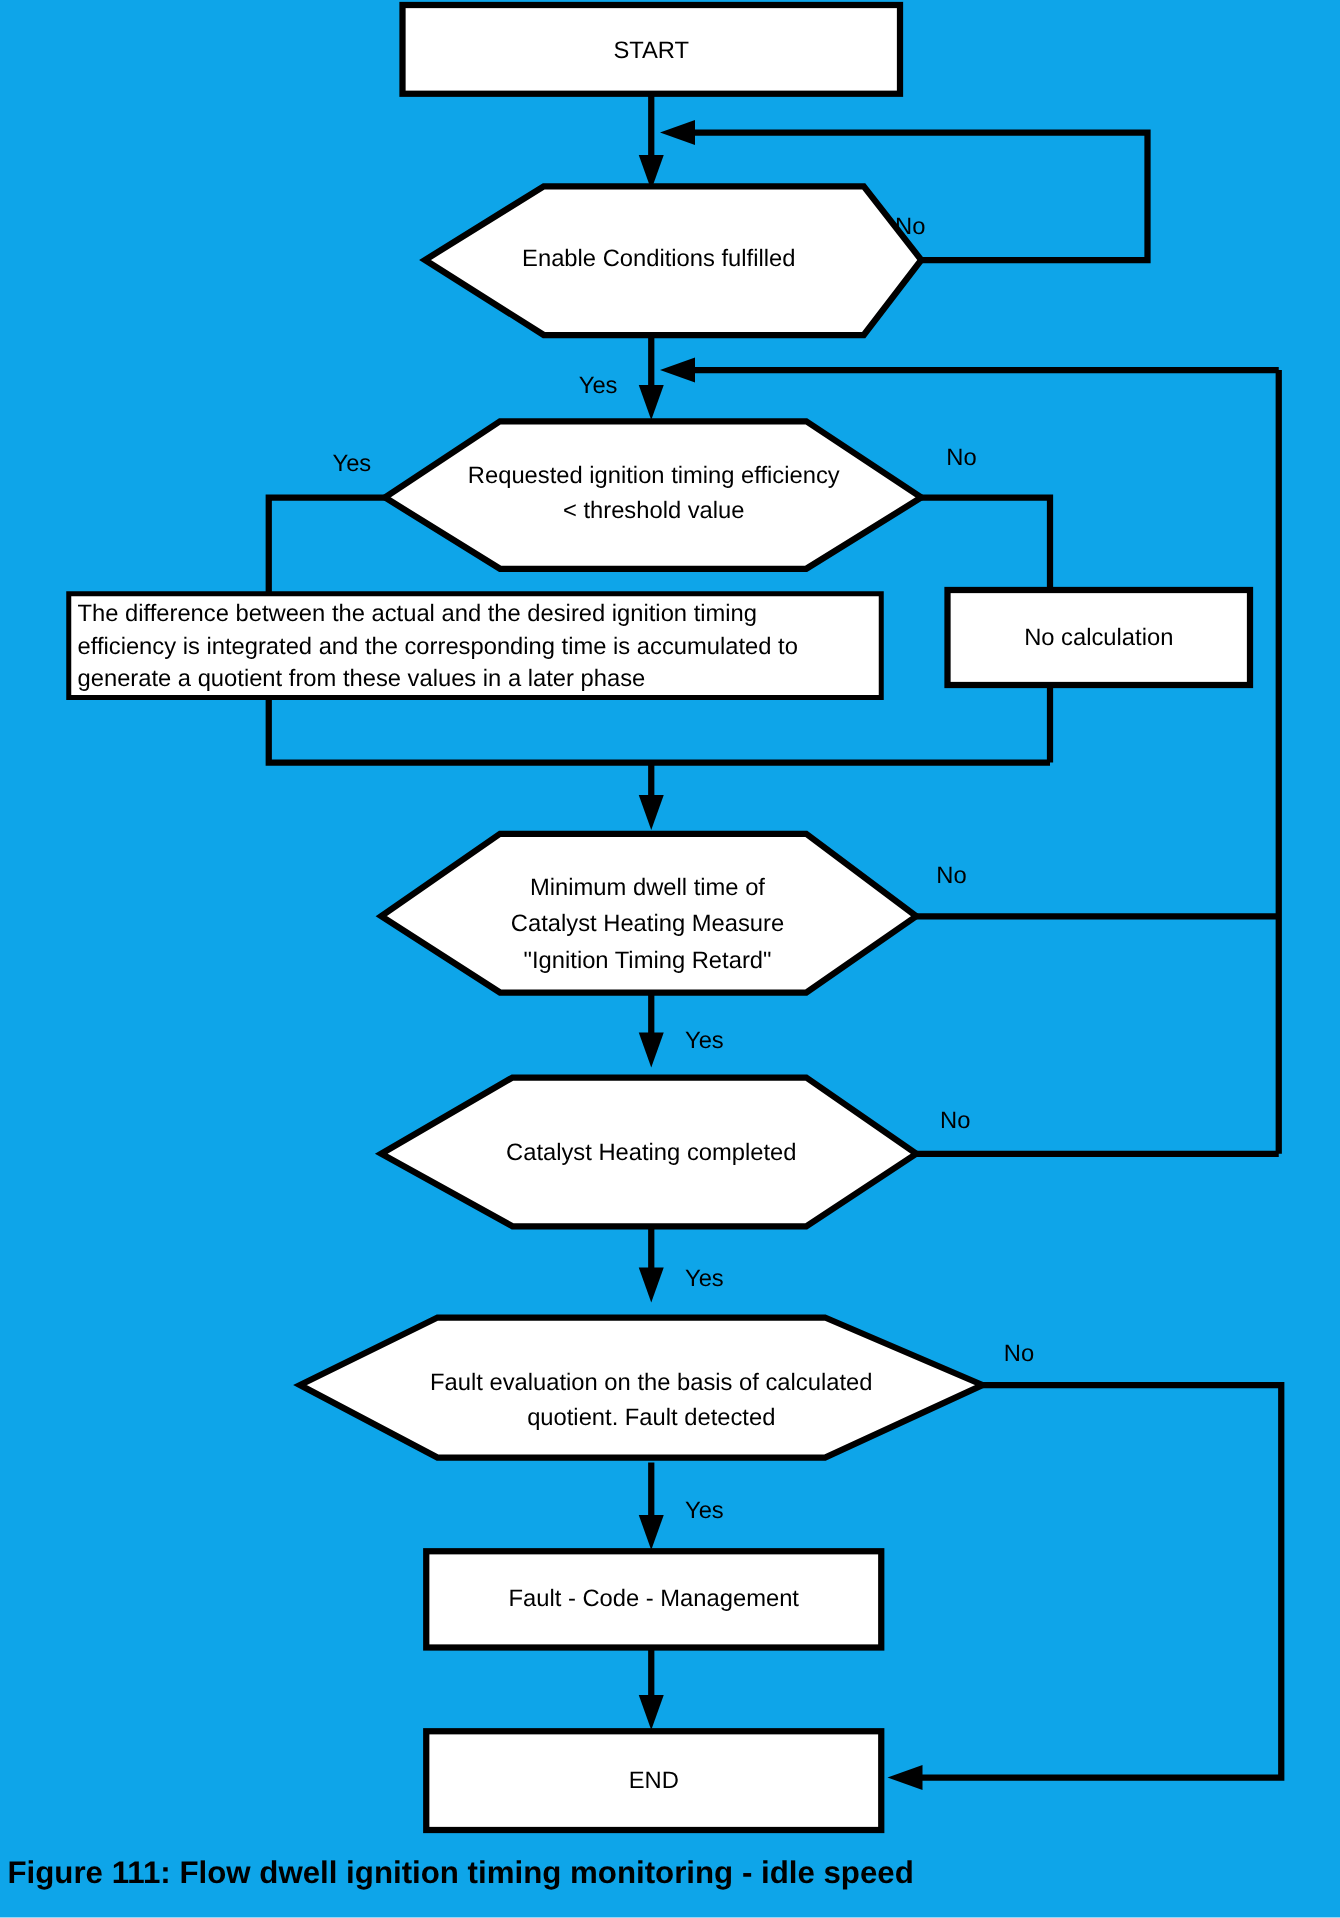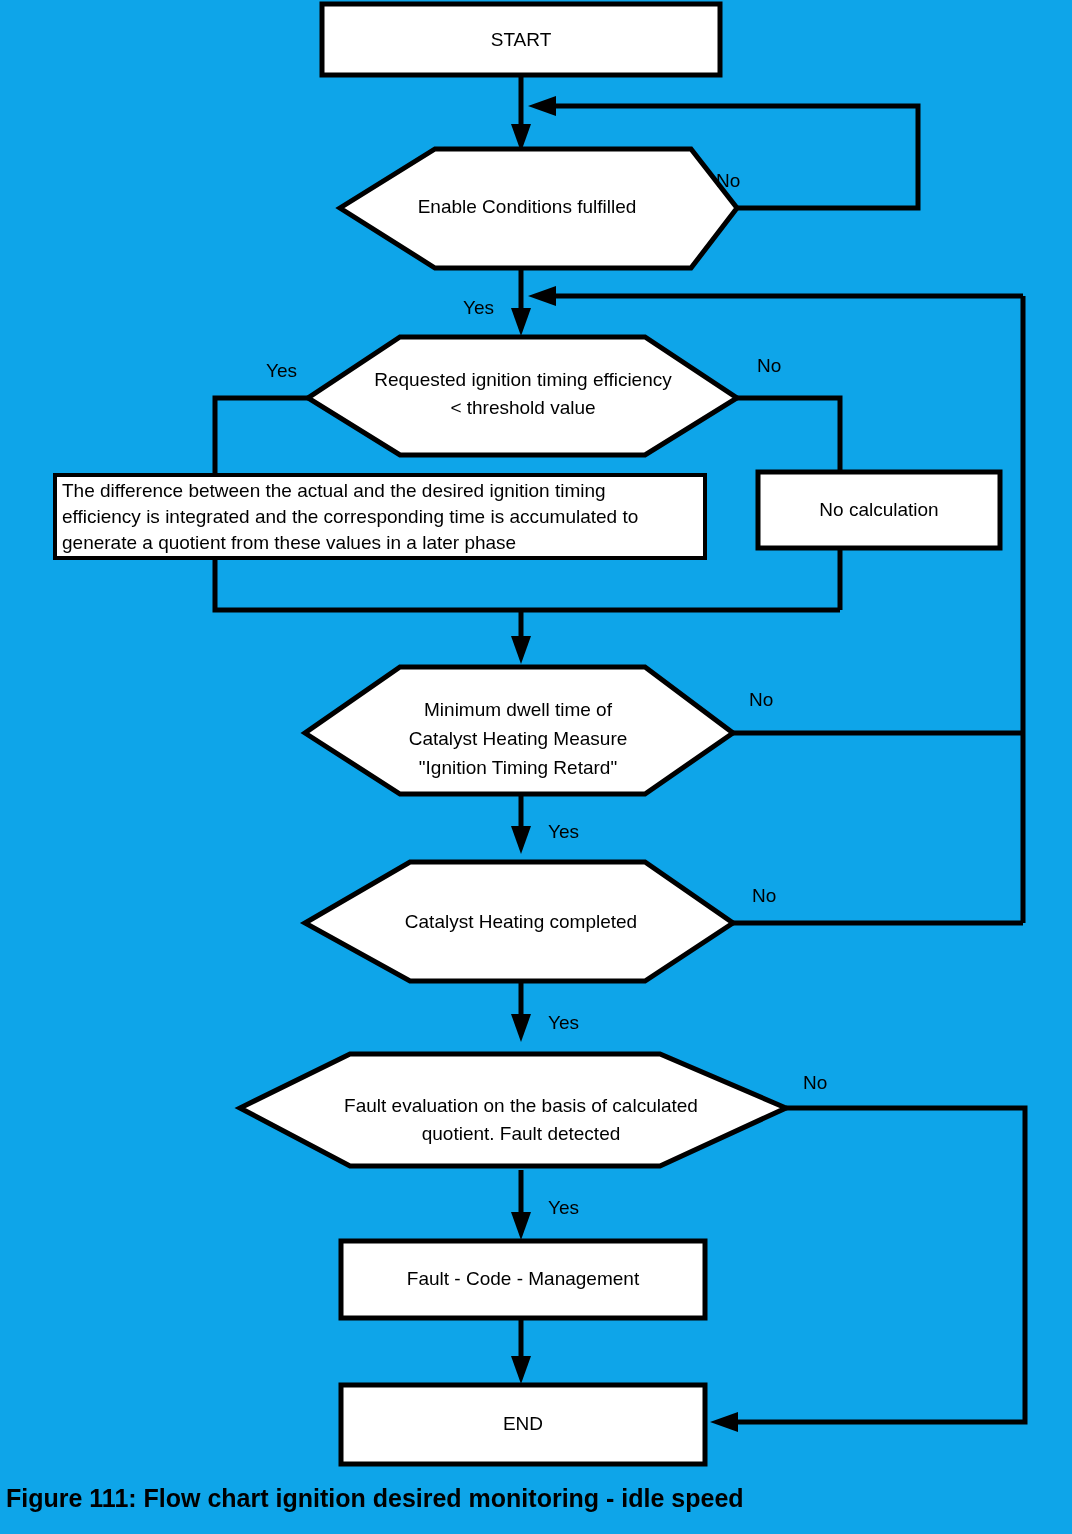--- a/index.html
+++ b/index.html
@@ -166,15 +166,15 @@
       <text class="nodetext" x="523" y="1280">Fault - Code - Management</text>
     </g>
 
     <g>
       <rect class="shape" x="341" y="1385" width="364" height="79"></rect>
       <text class="nodetext" x="523" y="1425">END</text>
     </g>
 
   </svg>
 
-  <div class="caption">Figure 111: Flow chart ignition desired monitoring - idle speed</div>
+  <div class="caption">Figure 111: Flow dwell ignition timing monitoring - idle speed</div>
 
 </div>
 
 </body></html>

